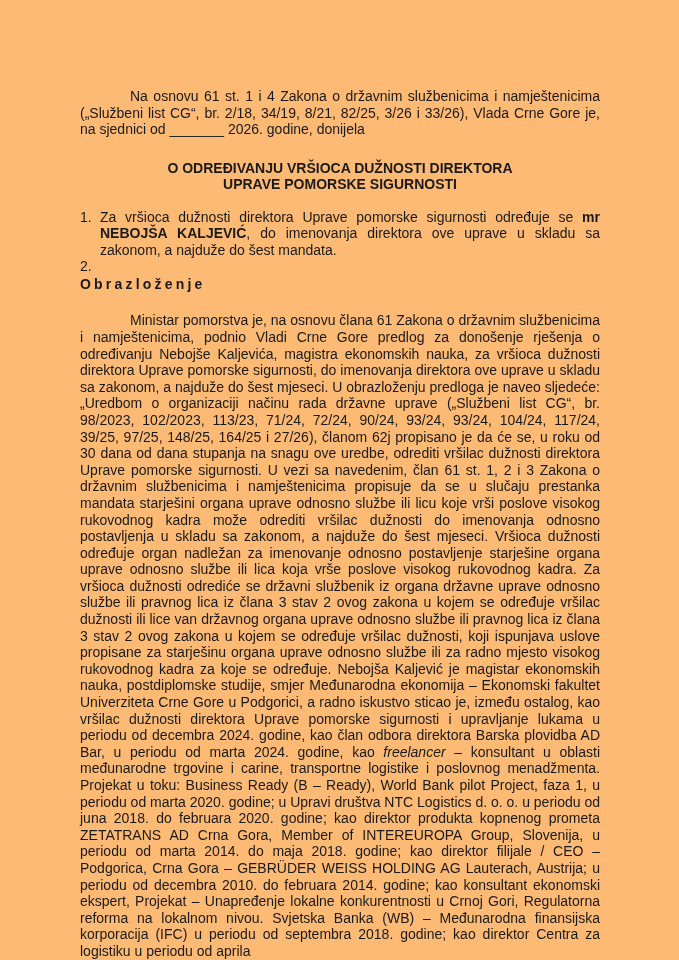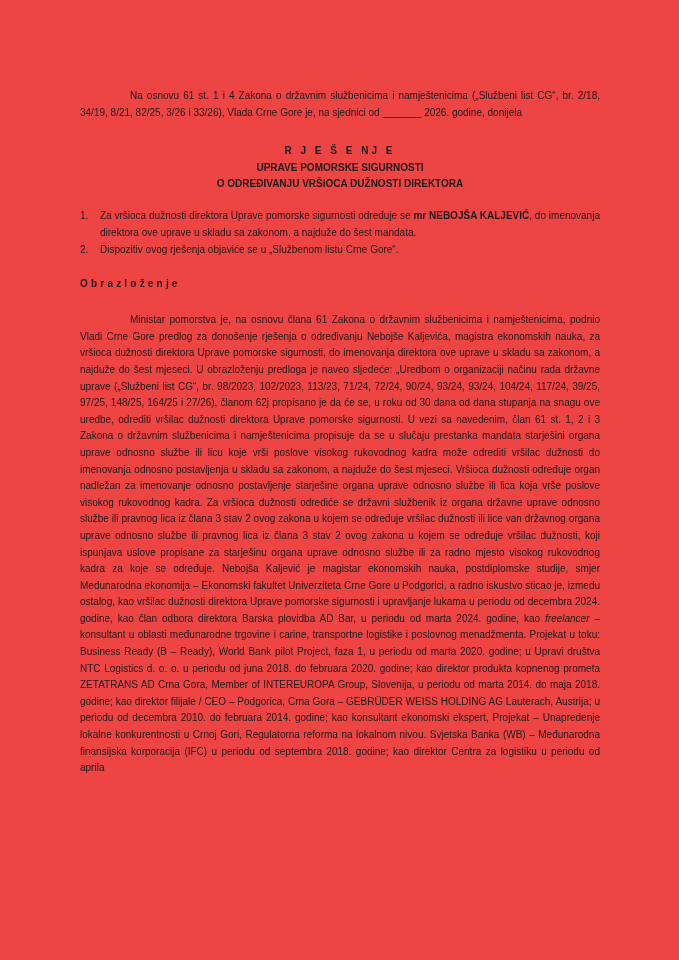--- a/index.html
+++ b/index.html
@@ -1,20 +1,20 @@
 <!DOCTYPE html>
 <html><head>
 <meta charset="utf-8">
 <style>
   html, body { margin: 0; padding: 0; background: #ffffff; }
   body { width: 679px; height: 960px; overflow: hidden; position: relative; }
   .page {
     position: absolute; left: 0; top: 0; width: 679px; height: 960px;
-    background: #ef4444; color: #1a1a1a;
-    font-family: "Liberation Sans", sans-serif; font-size: 10px;
+    background: #fdba74; color: #1a1a1a;
+    font-family: "Liberation Sans", sans-serif; font-size: 14px;
   }
   .content { position: absolute; left: 80px; width: 520px; top: 88px; }
   .p { text-align: justify; line-height: 16.6px; margin: 0; }
   .intro { text-indent: 50px; }
   .title {
     text-align: center; font-weight: bold; margin: 0; line-height: 16.4px;
   }
   .title-block { margin-top: 22px; }
   .spaced { letter-spacing: 3px; }
   ol.decisions { margin: 16px 0 0 0; padding: 0; list-style: none; }
@@ -27,33 +27,31 @@
 </style>
 </head>
 <body>
 
 <div class="page">
   <div class="content">
 
     <p class="p intro">Na osnovu 61 st. 1 i 4 Zakona o državnim službenicima i namještenicima („Službeni list CG“, br. 2/18, 34/19, 8/21, 82/25, 3/26 i 33/26), Vlada Crne Gore je, na sjednici od _______ 2026. godine, donijela</p>
 
     <div class="title-block">
-      <p class="title spaced">R J E Š E NJ E</p>
+      <p class="title">O ODREĐIVANJU VRŠIOCA DUŽNOSTI DIREKTORA</p>
       <p class="title">UPRAVE POMORSKE SIGURNOSTI</p>
-      <p class="title">O ODREĐIVANJU VRŠIOCA DUŽNOSTI DIREKTORA</p>
     </div>
 
     <ol class="decisions">
       <li>
         <span class="num">1.</span>
         <span>Za vršioca dužnosti direktora Uprave pomorske sigurnosti određuje se </span><b>mr NEBOJŠA KALJEVIĆ</b><span>, do imenovanja direktora ove uprave u skladu sa zakonom, a najduže do šest mandata.</span>
       </li>
       <li>
         <span class="num">2.</span>
-        <span>Dispozitiv ovog rješenja objaviće se u „Službenom listu Crne Gore“.</span>
       </li>
     </ol>
 
     <p class="expl-title">Obrazloženje</p>
 
     <p class="p body-text"><span>Ministar pomorstva je, na osnovu člana 61 Zakona o državnim službenicima i namještenicima, podnio Vladi Crne Gore predlog za donošenje rješenja o određivanju Nebojše Kaljevića, magistra ekonomskih nauka, za vršioca dužnosti direktora Uprave pomorske sigurnosti, do imenovanja direktora ove uprave u skladu sa zakonom, a najduže do šest mjeseci. U obrazloženju predloga je naveo sljedeće: „Uredbom o organizaciji načinu rada državne uprave („Službeni list CG“, br. 98/2023, 102/2023, 113/23, 71/24, 72/24, 90/24, 93/24, 93/24, 104/24, 117/24, 39/25, 97/25, 148/25, 164/25 i 27/26), članom 62j propisano je da će se, u roku od 30 dana od dana stupanja na snagu ove uredbe, odrediti vršilac dužnosti direktora Uprave pomorske sigurnosti. U vezi sa navedenim, član 61 st. 1, 2 i 3 Zakona o državnim službenicima i namještenicima propisuje da se u slučaju prestanka mandata starješini organa uprave odnosno službe ili licu koje vrši poslove visokog rukovodnog kadra može odrediti vršilac dužnosti do imenovanja odnosno postavljenja u skladu sa zakonom, a najduže do šest mjeseci. Vršioca dužnosti određuje organ nadležan za imenovanje odnosno postavljenje starješine organa uprave odnosno službe ili lica koja vrše poslove visokog rukovodnog kadra. Za vršioca dužnosti odrediće se državni službenik iz organa državne uprave odnosno službe ili pravnog lica iz člana 3 stav 2 ovog zakona u kojem se određuje vršilac dužnosti ili lice van državnog organa uprave odnosno službe ili pravnog lica iz člana 3 stav 2 ovog zakona u kojem se određuje vršilac dužnosti, koji ispunjava uslove propisane za starješinu organa uprave odnosno službe ili za radno mjesto visokog rukovodnog kadra za koje se određuje. Nebojša Kaljević je magistar ekonomskih nauka, postdiplomske studije, smjer Međunarodna ekonomija – Ekonomski fakultet Univerziteta Crne Gore u Podgorici, a radno iskustvo sticao je, između ostalog, kao vršilac dužnosti direktora Uprave pomorske sigurnosti i upravljanje lukama u periodu od decembra 2024. godine, kao član odbora direktora Barska plovidba AD Bar, u periodu od marta 2024. godine, kao </span><i>freelancer</i><span> – konsultant u oblasti međunarodne trgovine i carine, transportne logistike i poslovnog menadžmenta. Projekat u toku: Business Ready (B – Ready), World Bank pilot Project, faza 1, u periodu od marta 2020. godine; u Upravi društva NTC Logistics d. o. o. u periodu od juna 2018. do februara 2020. godine; kao direktor produkta kopnenog prometa ZETATRANS AD Crna Gora, Member of INTEREUROPA Group, Slovenija, u periodu od marta 2014. do maja 2018. godine; kao direktor filijale / CEO – Podgorica, Crna Gora – GEBRÜDER WEISS HOLDING AG Lauterach, Austrija; u periodu od decembra 2010. do februara 2014. godine; kao konsultant ekonomski ekspert, Projekat – Unapređenje lokalne konkurentnosti u Crnoj Gori, Regulatorna reforma na lokalnom nivou. Svjetska Banka (WB) – Međunarodna finansijska korporacija (IFC) u periodu od septembra 2018. godine; kao direktor Centra za logistiku u periodu od aprila</span></p>
 
   </div>
 </div>
 

